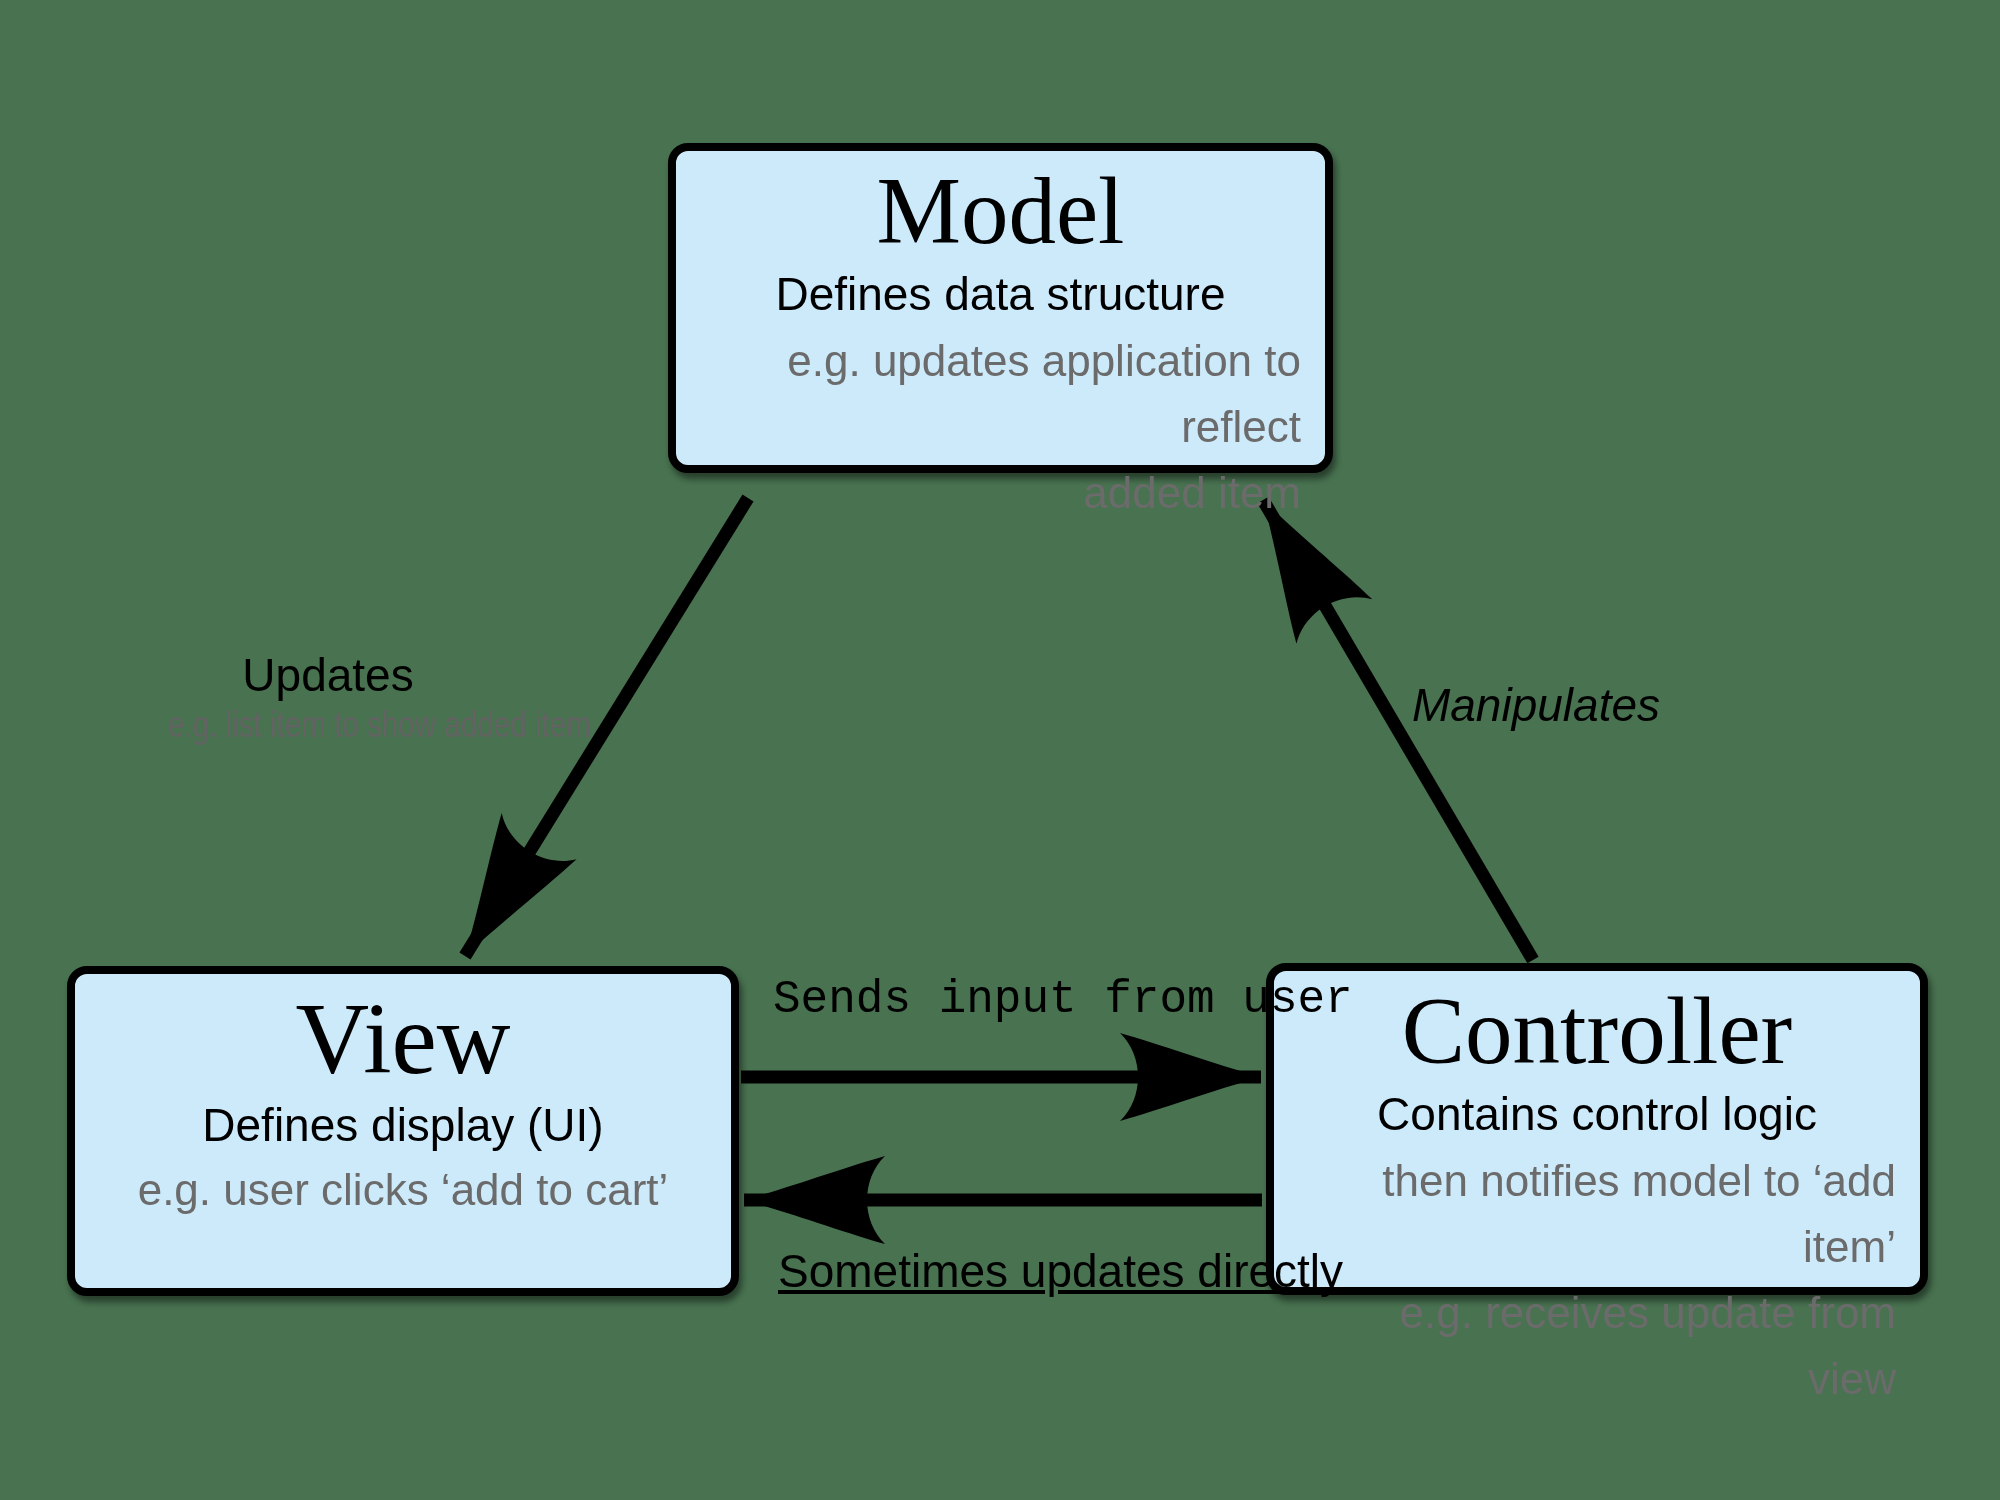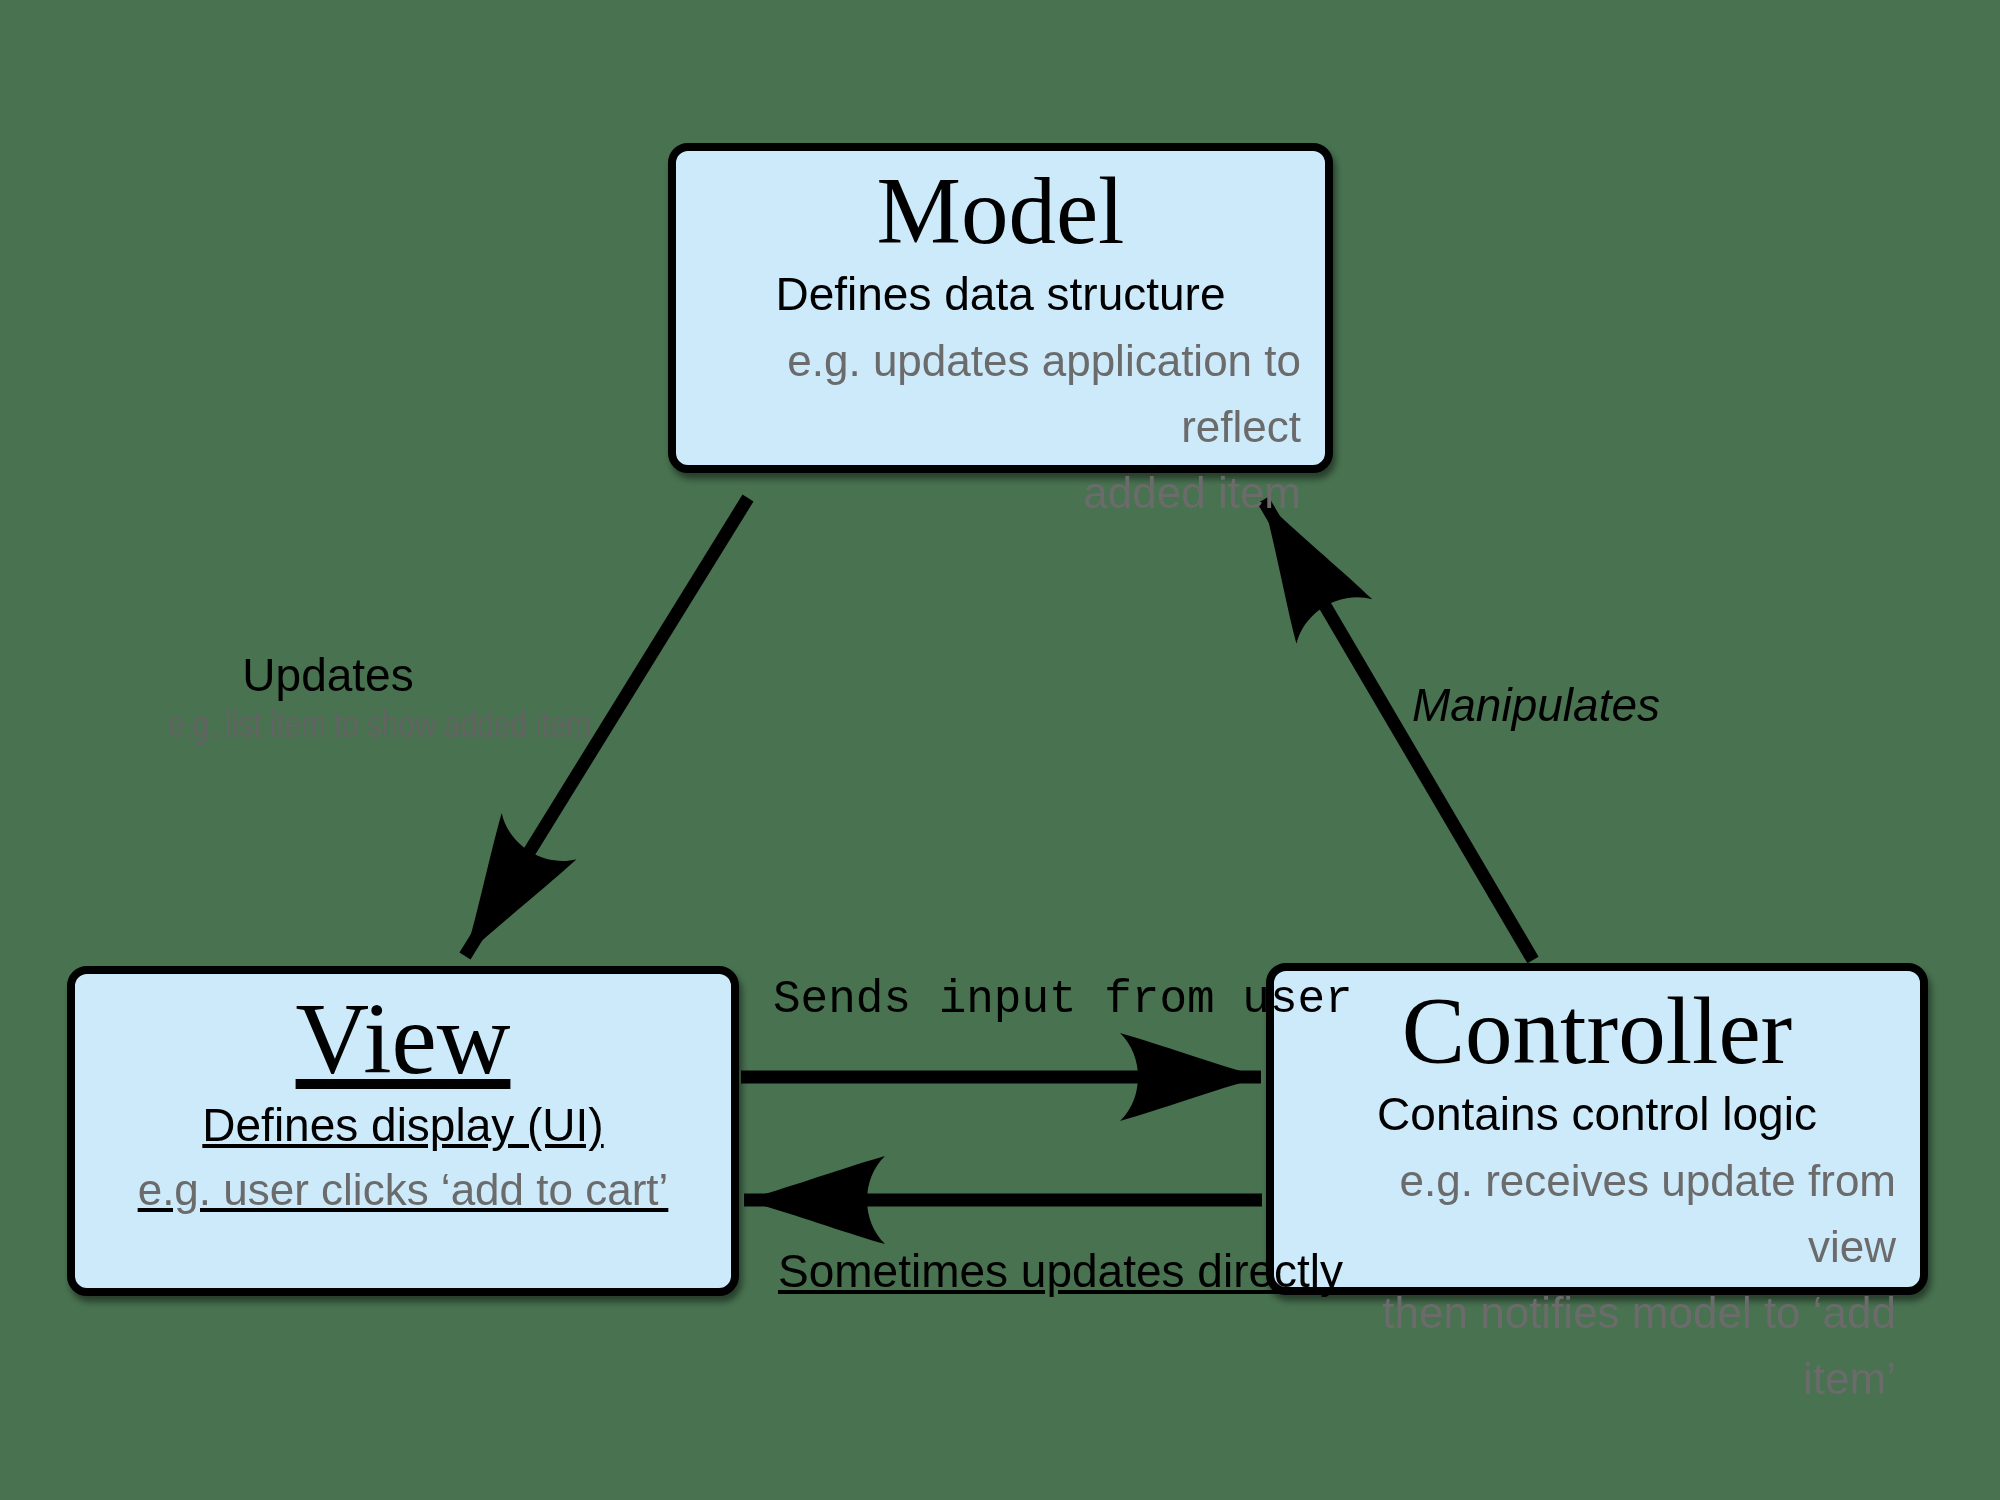--- a/index.html
+++ b/index.html
@@ -33,21 +33,21 @@
   }
   .node .example{
     font-size:44px;line-height:1.5;
     color:#6B6B6B;
     align-self:stretch;
     padding:4px 24px 0 26px;
     text-align:right;
   }
   .node .example.centered{text-align:center;padding:2px 8px 0 8px;}
   #model-box{left:668px;top:143px;width:665px;height:330px;}
-  #view-box{left:67px;top:966px;width:672px;height:330px;text-decoration:underline;}
+  #view-box{left:67px;top:966px;width:672px;height:330px;}
   #view-box .title{font-size:102px;}
   #controller-box{left:1266px;top:963px;width:662px;height:332px;}
   .edge-label{
     position:absolute;
     font-size:46px;color:#000;
     text-align:center;white-space:nowrap;
   }
   .edge-sublabel{
     position:absolute;
     font-size:37px;color:#636363;
@@ -90,22 +90,22 @@
   <div id="view-box" class="node">
     <div class="title">View</div>
     <div class="subtitle">Defines display (UI)</div>
     <div class="example centered">e.g. user clicks ‘add to cart’</div>
   </div>
 
   <div id="controller-box" class="node">
     <div class="title">Controller</div>
     <div class="subtitle">Contains control logic</div>
     <div class="example" style="padding-left:34px;">
+      <div>then notifies model to ‘add item’</div>
       <div>e.g. receives update from view</div>
-      <div>then notifies model to ‘add item’</div>
     </div>
   </div>
 
   <div id="label-updates" class="edge-label">Updates</div>
   <div id="sublabel-updates" class="edge-sublabel">e.g. list item to show added item</div>
   <div id="label-manipulates" class="edge-label">Manipulates</div>
   <div id="label-sends" class="edge-label">Sends input from user</div>
   <div id="label-sometimes" class="edge-label">Sometimes updates directly</div>
 
 </div>

